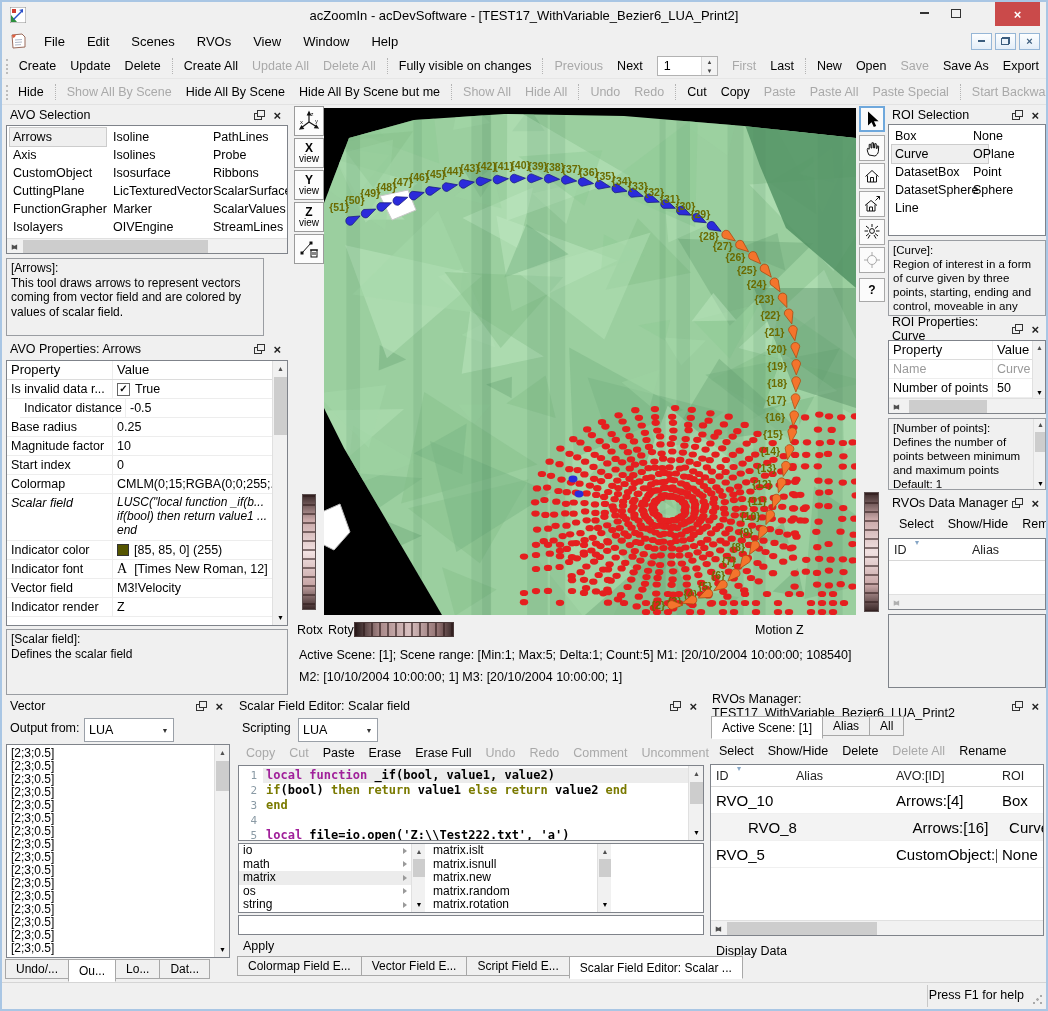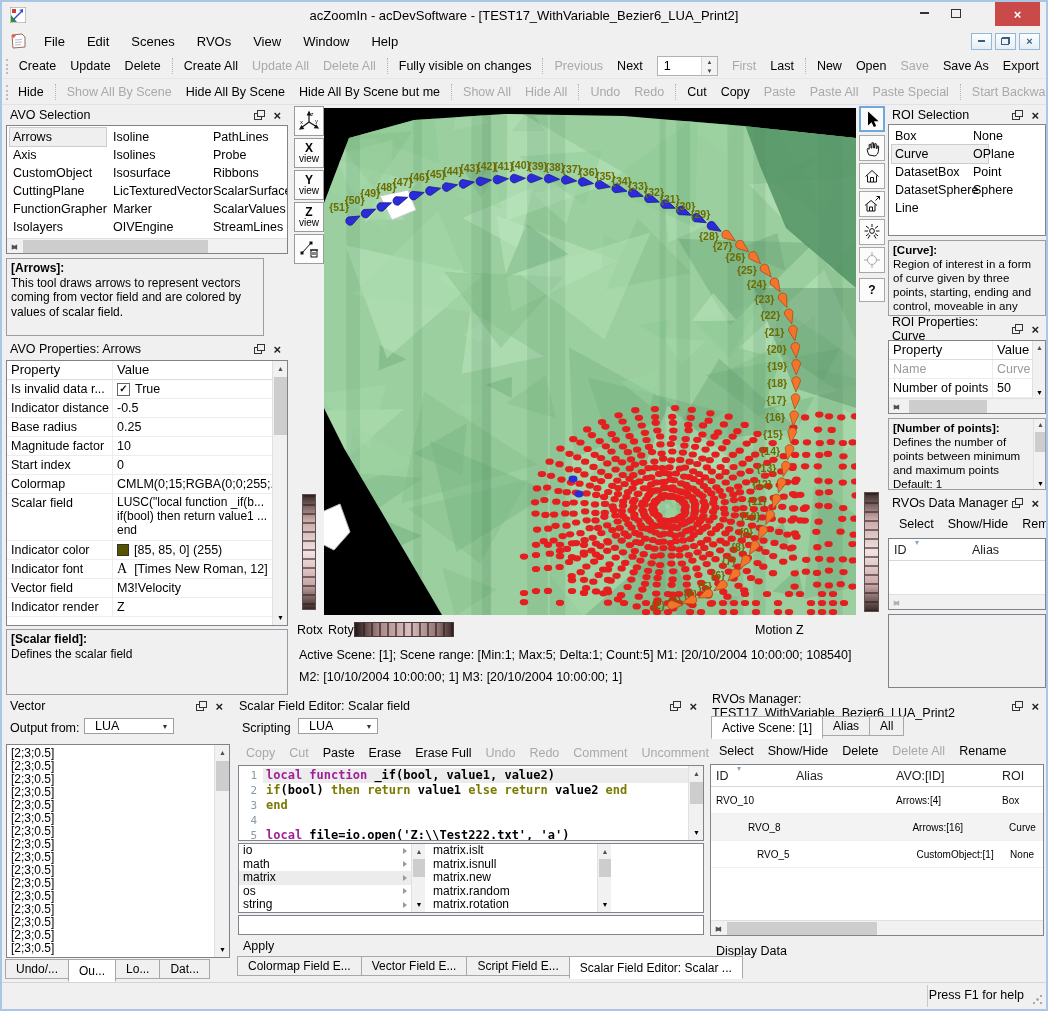--- a/index.html
+++ b/index.html
@@ -36,21 +36,21 @@
 .spinb{flex:1;display:flex;align-items:center;justify-content:center;font-size:6px;color:#444;background:#f3f3f3}
 
 .ptitle{position:absolute;height:18px;display:flex;align-items:center;padding:0 4px;font-size:12.5px}
 .pt-icons{margin-left:auto;display:flex;align-items:center;gap:8px;padding-right:3px}
 .float-ic{position:relative;width:11px;height:10px}
 .float-ic::before{content:"";position:absolute;left:0;bottom:0;width:6px;height:5px;border:1px solid #333;background:#f0f0f0}
 .float-ic::after{content:"";position:absolute;right:0;top:0;width:6px;height:5px;border:1px solid #333;background:#f0f0f0}
 .close-ic{font-size:13px;line-height:11px;font-weight:bold;color:#222}
 .inset{position:absolute;border:1px solid #7f838a;background:#fff;overflow:hidden}
 .descbox{position:absolute;border:1px solid #9a9da2;background:#f0f0f0;padding:2px 4px;font-size:12px;line-height:1.22;overflow:hidden}
-.descbox .dt{font-weight:bold}
+.descbox .dt{font-weight:normal}
 .descbox .dd{white-space:pre-line}
 .selcol{position:absolute;top:2px}
 .seli{height:18px;line-height:18px;padding:0 3px;font-size:12.5px;white-space:nowrap}
 .seli.sel{background:#efefef;outline:1px solid #cccccc}
 
 .phead{display:flex;height:19px;align-items:center;border-bottom:1px solid #dcdcdc;font-size:13px}
 .phead .pn,.phead .pv{font-size:13px}
 .prow{display:flex;border-bottom:1px solid #ededed;font-size:12.5px;align-items:stretch}
 .pn{width:106px;min-width:106px;padding:1px 4px;border-right:1px solid #ededed;white-space:nowrap;overflow:hidden;line-height:16px}
 .pv{flex:1;padding:1px 4px;white-space:nowrap;overflow:hidden;display:flex;align-items:center;line-height:16px}
@@ -69,36 +69,36 @@
 .sbht{position:absolute;top:1px;height:13px;background:#cdcdcd}
 .sbvt{position:absolute;left:1px;width:13px;background:#cdcdcd}
 .sb13.sbv{width:13px}.sb13 .sba{width:13px;height:13px;line-height:13px}
 .sb13 .sbvt{width:11px}
 
 .tabbar{position:absolute;display:flex;align-items:flex-start}
 .tab{height:20px;line-height:19px;padding:0 10px;background:#f0f0f0;border:1px solid #a8a8a8;font-size:12px;white-space:nowrap;overflow:hidden;margin-left:-1px}
 .tab.act{background:#fff;height:23px;line-height:22px;border-bottom-color:#fff;z-index:2}
 
 .outrow{height:13px;line-height:13px;font-size:12px;padding-left:4px;white-space:nowrap}
-.combo{display:inline-flex;align-items:center;height:16px;background:#fff;border:1px solid #9aa0a8;padding-left:10px}
+.combo{display:inline-flex;align-items:center;height:24px;background:#fff;border:1px solid #9aa0a8;padding-left:4px}
 .combo .arr{margin-left:auto;width:16px;text-align:center;font-size:7px;color:#333}
 
 .cl{display:flex;height:15px;line-height:15px;font-family:"DejaVu Sans Mono",monospace;font-size:12px}
 .ln{width:24px;text-align:right;padding-right:6px;color:#8a9aa5;font-size:11px}
 .ct{flex:1;padding-left:3px;white-space:pre}
 .cl.cur .ct{background:#ececec}
 .kw{color:#a0209a;font-weight:bold}
 .kw2{color:#7a7a00;font-weight:bold}
 .b{color:#000;font-weight:bold}
 .liline{height:13.5px;line-height:13.5px;font-size:12px;padding:0 4px;white-space:nowrap;display:flex;align-items:center}
 .liline.sel{background:#ececec}
 .tri{width:0;height:0;border-left:4px solid #9a9a9a;border-top:3px solid transparent;border-bottom:3px solid transparent;margin-left:auto}
 
 .thead{display:flex;height:22px;align-items:center;border-bottom:1px solid #d8d8d8;font-size:12.5px;color:#222;position:relative}
-.trow{display:flex;height:27px;align-items:center;border-bottom:1px solid #f0f0f0;font-size:10px}
+.trow{display:flex;height:27px;align-items:center;border-bottom:1px solid #f0f0f0;font-size:15px}
 .trow.sel{background:#f3f3f3}
 .tc{padding:0 5px;white-space:nowrap;overflow:hidden}
 .sortic{position:absolute;top:-1px;left:26px;font-size:8px;color:#86a6c6}
 .minitb{position:absolute;display:flex;gap:0;font-size:12.5px}
 .minitb span{padding:0 7px;white-space:nowrap}
 .minitb span.off{color:#a9a9a9}
 
 .vbtn{position:absolute;width:30px;height:30px;border:1px solid #9b9b9b;background:#fcfcfc;display:flex;flex-direction:column;align-items:center;justify-content:center}
 .vbtn .ax{font-weight:bold;font-size:12px;line-height:11px}
 .vbtn .vw{font-size:10px;line-height:10px}
@@ -275,41 +275,41 @@
     <div style="position:absolute;left:0;top:0;right:15px;bottom:0" id="avo-prop-body">
       <div class="phead">
         <div class="pn">Property</div>
         <div class="pv">Value</div>
       </div>
       <div id="avo-prop-rows">
           <div class="prow" style="height: 19px; justify-content: space-between;">
             <div class="pn">Is invalid data r...</div>
             <div class="pv"><span class="cb">✓</span>True</div>
           </div>
-          <div class="prow" style="height: 19px;">
+          <div class="prow" style="height: 19px; margin-left: 13px;">
             <div class="pn">Indicator distance</div>
             <div class="pv">-0.5</div>
           </div>
           <div class="prow" style="height: 19px;">
             <div class="pn">Base radius</div>
             <div class="pv">0.25</div>
           </div>
           <div class="prow" style="height: 19px;">
             <div class="pn">Magnitude factor</div>
             <div class="pv">10</div>
           </div>
           <div class="prow" style="height: 19px;">
             <div class="pn">Start index</div>
             <div class="pv">0</div>
           </div>
           <div class="prow" style="height: 19px;">
             <div class="pn">Colormap</div>
             <div class="pv">CMLM(0;15;RGBA(0;0;255;...</div>
           </div>
-          <div class="prow multi" style="height: 47px;">
+          <div class="prow multi" style="height: 47px; font-style: italic;">
             <div class="pn">Scalar field</div>
             <div class="pv block">LUSC("local function _if(b...
 if(bool) then return value1 ...
 end</div>
           </div>
           <div class="prow" style="height: 19px;">
             <div class="pn">Indicator color</div>
             <div class="pv"><span class="swatch" style="background: rgb(85, 85, 0);"></span>[85, 85, 0] (255)</div>
           </div>
           <div class="prow" style="height: 19px; align-items: center;">
@@ -1740,21 +1740,21 @@
           <span class="tc" style="width: 106px;">Arrows:[4]</span>
           <span class="tc" style="width: 42px;">Box</span>
         </div>
         <div class="trow sel">
           <span class="tc" style="width: 80px; margin-left: 32px;">RVO_8</span>
           <span class="tc" style="width: 100px;"></span>
           <span class="tc" style="width: 106px;">Arrows:[16]</span>
           <span class="tc" style="width: 42px;">Curve</span>
         </div>
         <div class="trow">
-          <span class="tc" style="width: 80px; margin-left: 41px;">RVO_5</span>
+          <span class="tc" style="width: 80px;">RVO_5</span>
           <span class="tc" style="width: 100px;"></span>
           <span class="tc" style="width: 106px;">CustomObject:[1]</span>
           <span class="tc" style="width: 42px;">None</span>
         </div>
       </div>
     <div class="sbh" style="left:0;right:0;bottom:0">
       <span class="sba">◀</span>
       <span class="sbht" style="left:16px;width:150px"></span>
       <span class="sba r">▶</span>
     </div>

